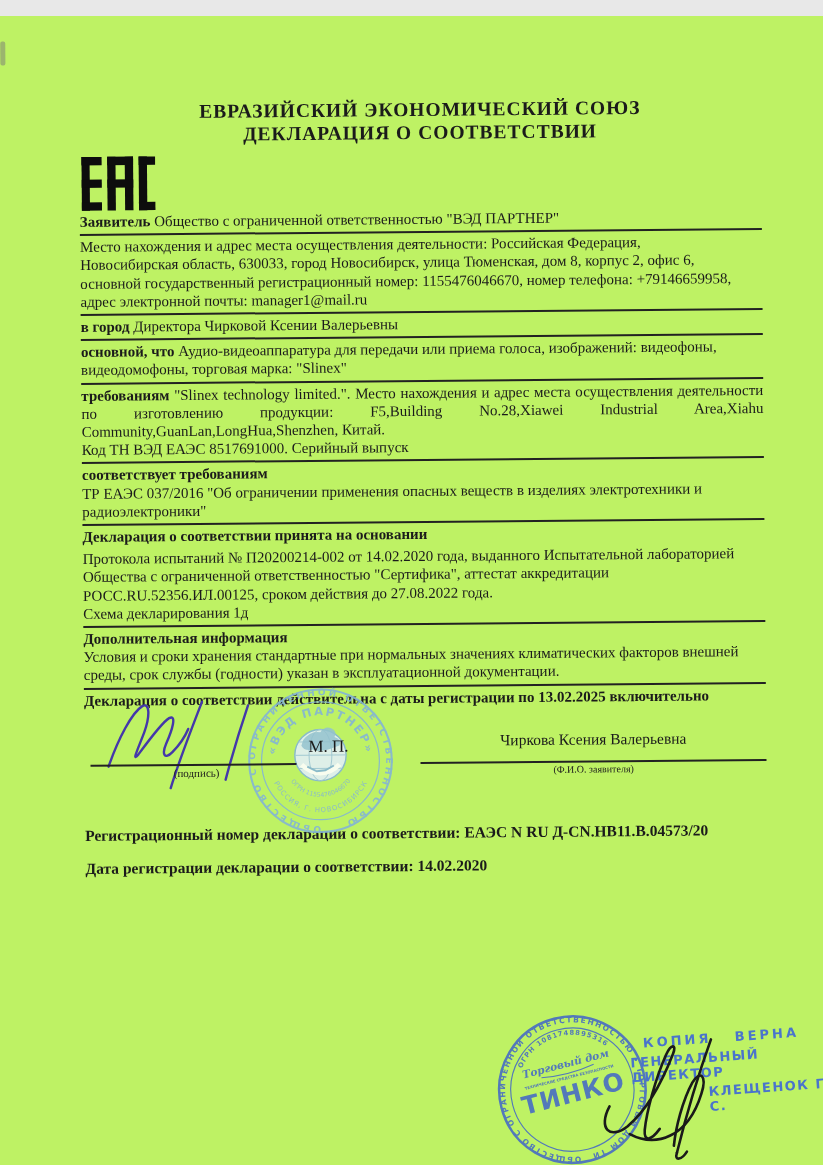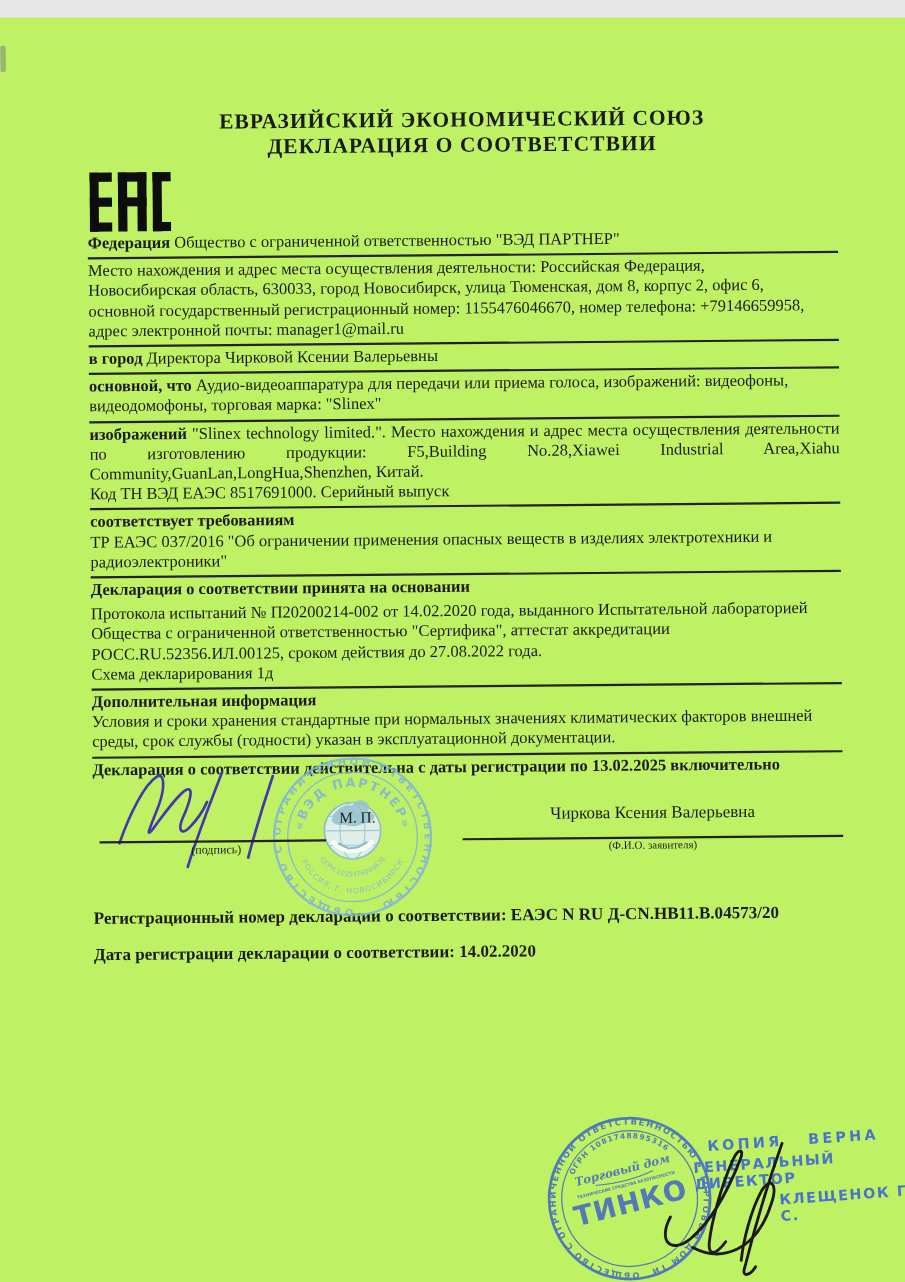--- a/index.html
+++ b/index.html
@@ -14,21 +14,21 @@
   .bb{border-bottom:2px solid #222;}
   .b{font-weight:bold;}
   .ml{white-space:pre-line;}
   .first{margin-top:64px;}
   .just{text-align:justify;}
   .sig-area{position:relative;height:104px;}
   .sig1{position:absolute;left:14px;top:-16px;width:200px;height:95px;}
   .line-left{position:absolute;left:6px;top:52px;width:206px;border-top:2px solid #222;}
   .podpis{position:absolute;left:52px;top:55px;width:120px;text-align:center;font-size:11px;}
   .stamp1{position:absolute;left:160px;top:-26px;width:152px;height:152px;opacity:.9;}
-  .mp{position:absolute;left:224px;top:26px;font-size:14px;font-family:Liberation Serif, serif;}
+  .mp{position:absolute;left:224px;top:26px;font-size:17px;font-family:Liberation Serif, serif;}
   .fio-name{position:absolute;left:336px;top:22px;width:346px;text-align:center;font-size:15.5px;}
   .line-right{position:absolute;left:336px;top:52px;width:346px;border-top:2px solid #222;}
   .fio-label{position:absolute;left:336px;top:55px;width:346px;text-align:center;font-size:10px;}
   .reg1{margin-top:10px;font-weight:bold;font-size:15.5px;}
   .reg2{margin-top:15px;font-weight:bold;font-size:15.5px;}
   .bottom-stamps{position:absolute;left:486px;top:992px;width:337px;height:173px;}
   .stamp2{position:absolute;left:0;top:6px;width:154px;height:154px;opacity:.92;}
   .copy{position:absolute;left:136px;top:24px;width:205px;transform:rotate(-3.5deg);
         color:#4a74cc;font-family:"DejaVu Sans",sans-serif;font-weight:bold;font-size:13px;}
   .c1{letter-spacing:3px;word-spacing:16px;margin-left:14px;}
@@ -70,42 +70,42 @@
             <rect x="47" y="0" width="9" height="58"></rect>
         <rect x="28" y="0" width="28" height="9"></rect>
             <rect x="28" y="24.5" width="28" height="9"></rect>
         <rect x="62" y="0" width="9" height="58"></rect>
             <rect x="62" y="0" width="18" height="9"></rect>
         <rect x="62" y="49" width="18" height="9"></rect>
       </g>
     </svg>
 
     <div class="row bb first">
-      <span class="b">Федерация</span>
+      <span class="b">Заявитель</span>
       <span>Общество с ограниченной ответственностью "ВЭД ПАРТНЕР"</span>
     </div>
 
     <div class="row bb ml">Место нахождения и адрес места осуществления деятельности: Российская Федерация,
 Новосибирская область, 630033, город Новосибирск, улица Тюменская, дом 8, корпус 2, офис 6,
 основной государственный регистрационный номер: 1155476046670, номер телефона: +79146659958,
 адрес электронной почты: manager1@mail.ru</div>
 
     <div class="row bb">
       <span class="b">в город</span>
       <span>Директора Чирковой Ксении Валерьевны</span>
     </div>
 
     <div class="row bb">
       <span class="b">основной, что</span>
       <span>Аудио-видеоаппаратура для передачи или приема голоса, изображений: видеофоны, видеодомофоны, торговая марка: "Slinex"</span>
     </div>
 
     <div class="row bb">
       <div class="just">
-        <span class="b">изображений</span>
+        <span class="b">требованиям</span>
         <span>"Slinex technology limited.". Место нахождения и адрес места осуществления деятельности по изготовлению продукции: F5,Building No.28,Xiawei Industrial Area,Xiahu Community,GuanLan,LongHua,Shenzhen, Китай.</span>
       </div>
       <div>Код ТН ВЭД ЕАЭС 8517691000. Серийный выпуск</div>
     </div>
 
     <div class="row bb">
       <div class="b">соответствует требованиям</div>
       <div class="ml">ТР ЕАЭС 037/2016 "Об ограничении применения опасных веществ в изделиях электротехники и
 радиоэлектроники"</div>
     </div>

